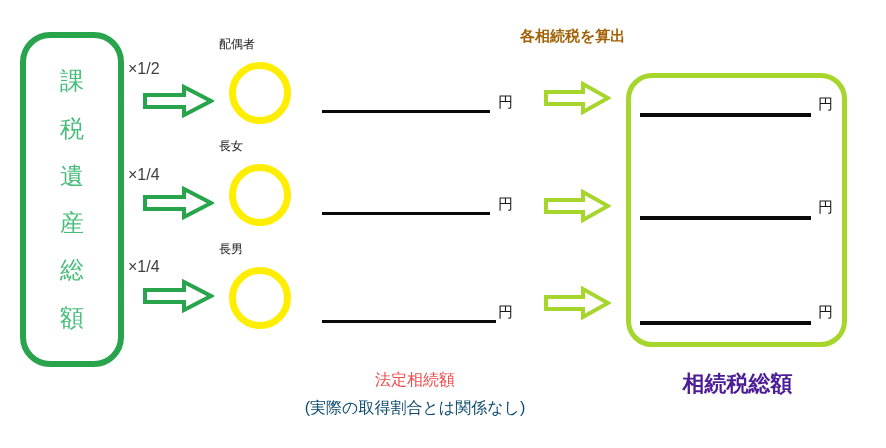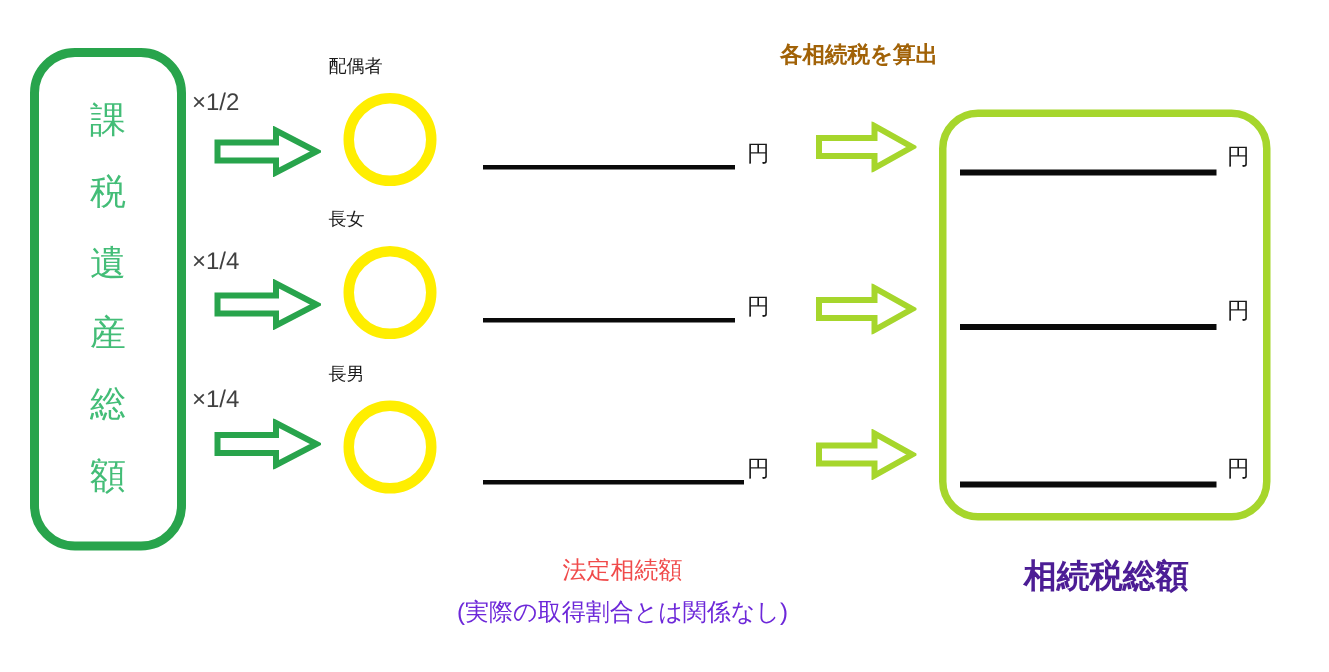--- a/index.html
+++ b/index.html
@@ -94,21 +94,21 @@
   .top-title{
     position:absolute;left:520px;top:27px;
     color:#a16207;font-size:15px;font-weight:bold;
   }
   .mid-title{
     position:absolute;left:300px;top:370px;width:230px;
     text-align:center;color:#f04a4a;font-size:16px;
   }
   .mid-note{
     position:absolute;left:275px;top:398px;width:280px;
-    text-align:center;color:#6d28d9;font-size:16px;
+    text-align:center;color:#0c4a6e;font-size:16px;
   }
   .right-caption{
     position:absolute;left:655px;top:369px;width:165px;
     text-align:center;color:#4c1d95;font-size:22px;font-weight:bold;
   }
 </style>
 </head>
 <body>
 
 <div id="canvas">

